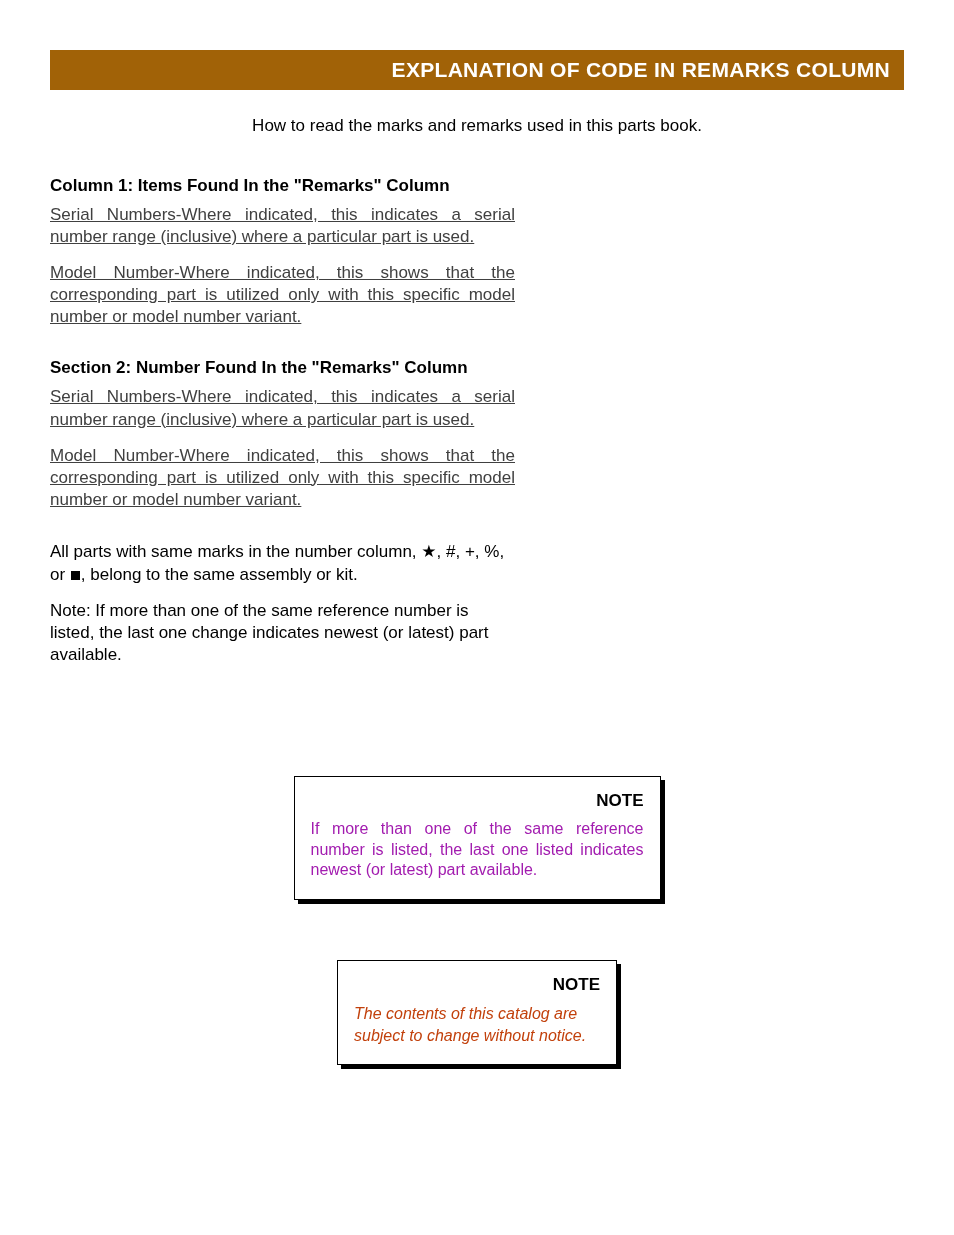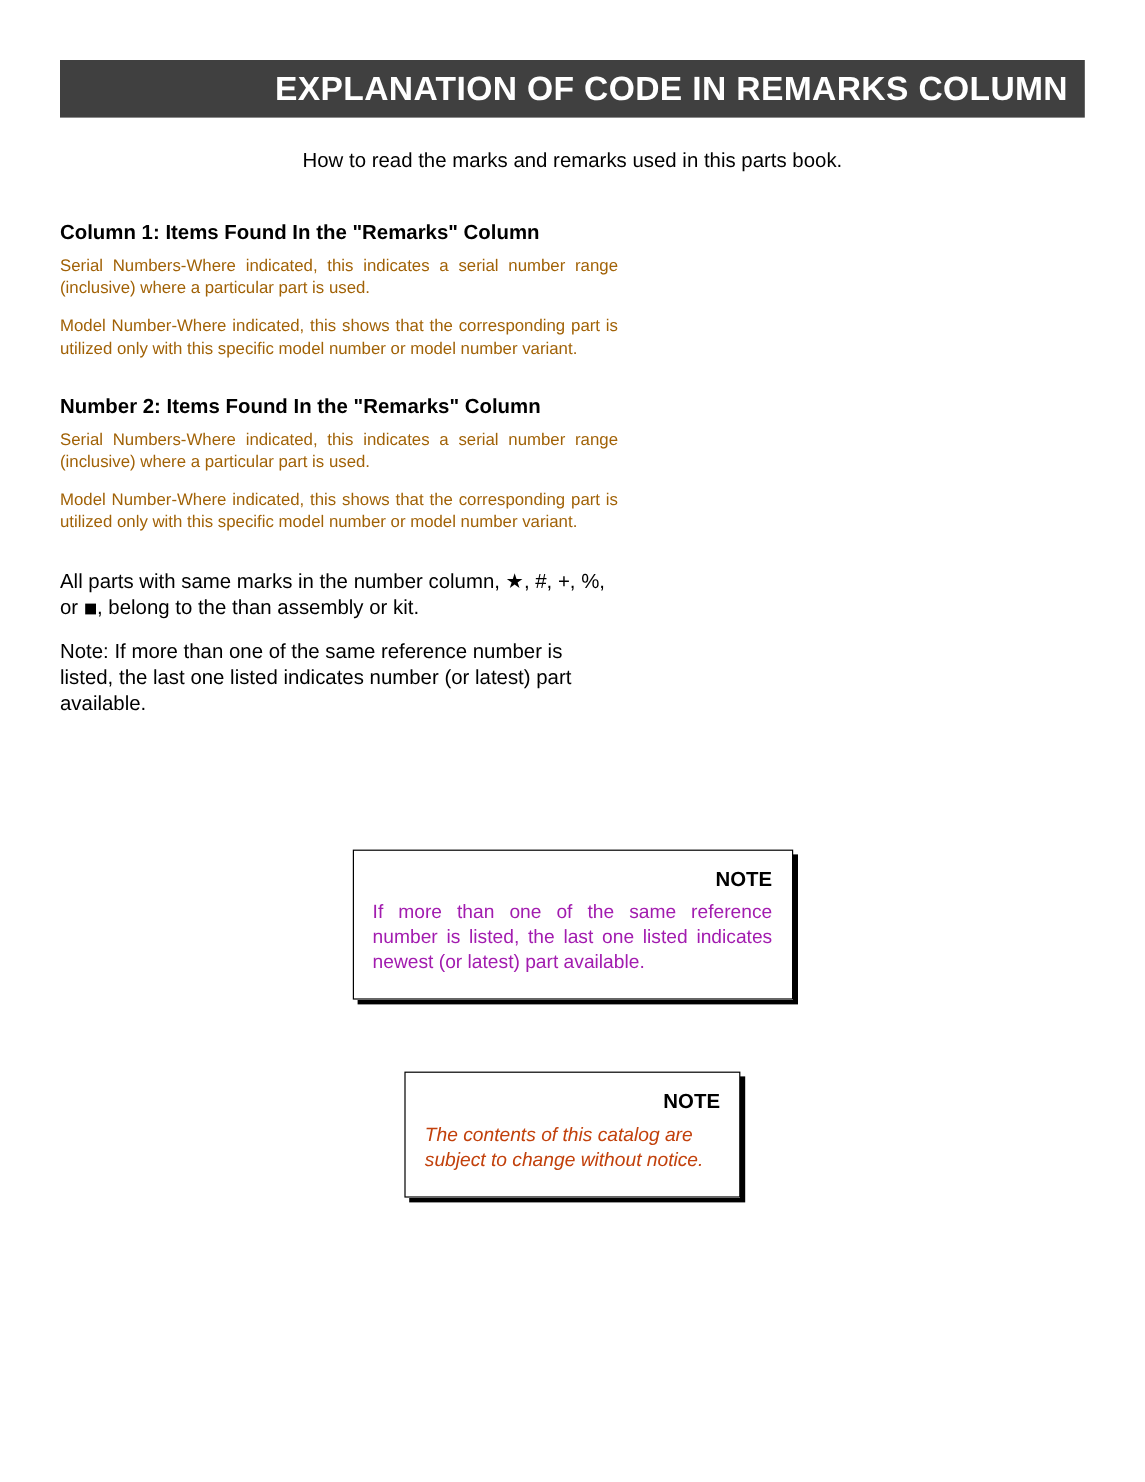--- a/index.html
+++ b/index.html
@@ -8,24 +8,24 @@
       box-sizing: border-box;
     }
     body {
       font-family: Arial, Helvetica, sans-serif;
       background: #ffffff;
       width: 954px;
       margin: 0 auto;
       padding: 50px 50px 50px 50px;
     }
     .header-bar {
-      background: #404040;
+      background: #a16207;
       color: #ffffff;
       font-weight: bold;
-      font-size: 28px;
+      font-size: 21px;
       padding: 8px 14px;
       text-align: right;
       margin-bottom: 26px;
       letter-spacing: 0.3px;
     }
     .intro-text {
       font-size: 17px;
       margin-bottom: 40px;
       color: #000;
       text-align: center;
@@ -40,25 +40,26 @@
       margin-bottom: 8px;
       color: #000;
     }
     .body-text {
       font-size: 17px;
       line-height: 1.3;
       margin-bottom: 14px;
       color: #000;
     }
     .body-text-justified {
-      font-size: 14px;
+      font-size: 17px;
       line-height: 1.3;
       margin-bottom: 14px;
       text-align: justify;
-      color: #a16207;
+      color: #404040;
+      text-decoration: underline;
     }
     .symbol-square {
       display: inline-block;
       width: 9px;
       height: 9px;
       background: #000;
       vertical-align: middle;
       margin: 0 1px;
     }
     .symbol-star {
@@ -116,30 +117,30 @@
 
 <p class="intro-text">How to read the marks and remarks used in this parts book.</p>
 
 <div class="section">
   <h2 class="section-heading">Column 1: Items Found In the "Remarks" Column</h2>
   <p class="body-text-justified">Serial Numbers-Where indicated, this indicates a serial number range (inclusive) where a particular part is used.</p>
   <p class="body-text-justified">Model Number-Where indicated, this shows that the corresponding part is utilized only with this specific model number or model number variant.</p>
 </div>
 
 <div class="section">
-  <h2 class="section-heading">Number 2: Items Found In the "Remarks" Column</h2>
+  <h2 class="section-heading">Section 2: Number Found In the "Remarks" Column</h2>
   <p class="body-text-justified">Serial Numbers-Where indicated, this indicates a serial number range (inclusive) where a particular part is used.</p>
   <p class="body-text-justified">Model Number-Where indicated, this shows that the corresponding part is utilized only with this specific model number or model number variant.</p>
 </div>
 
 <div class="section">
   <p class="body-text">
-    <span>All parts with same marks in the number column, </span><span class="symbol-star">★</span><span>, #, +, %, or </span><span class="symbol-square"></span><span>, belong to the than assembly or kit.</span>
+    <span>All parts with same marks in the number column, </span><span class="symbol-star">★</span><span>, #, +, %, or </span><span class="symbol-square"></span><span>, belong to the same assembly or kit.</span>
   </p>
-  <p class="note-text">Note: If more than one of the same reference number is listed, the last one listed indicates number (or latest) part available.</p>
+  <p class="note-text">Note: If more than one of the same reference number is listed, the last one change indicates newest (or latest) part available.</p>
 </div>
 
 <div class="note-box-wrapper">
   <div class="note-box">
     <div class="note-title">NOTE</div>
     <div class="note-body">If more than one of the same reference number is listed, the last one listed indicates newest (or latest) part available.</div>
   </div>
 </div>
 
 <div class="note-box-wrapper" style="margin-top:0;">

